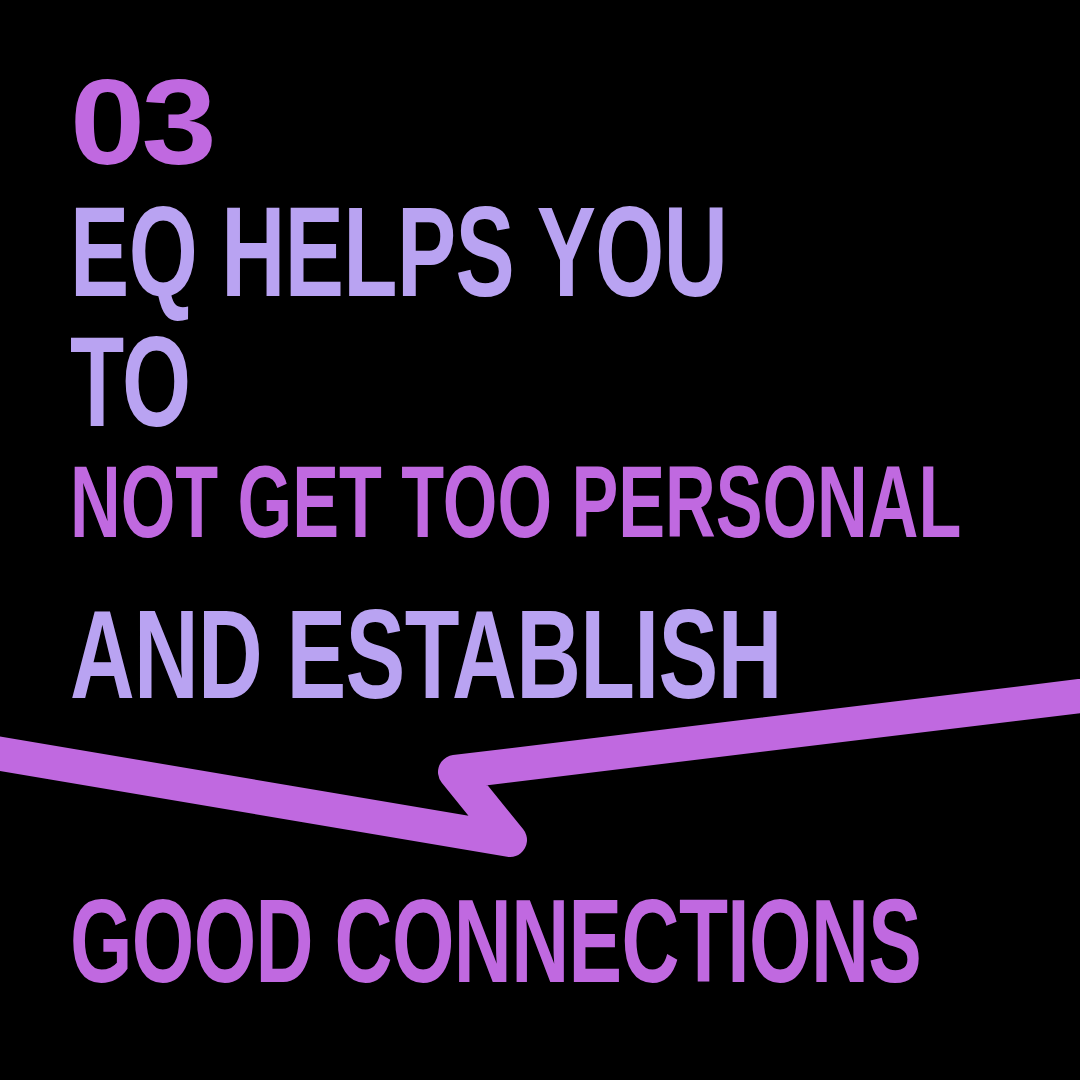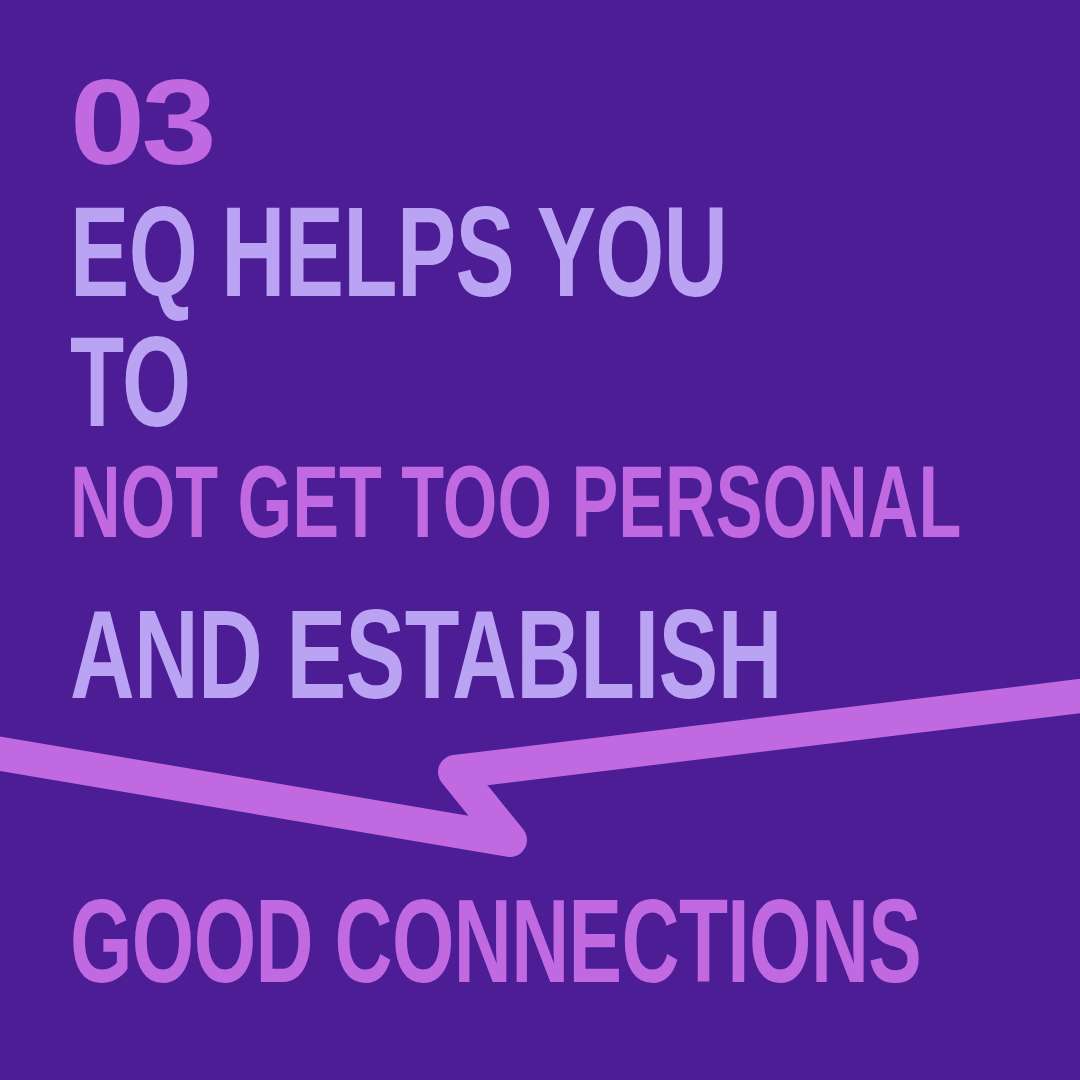--- a/index.html
+++ b/index.html
@@ -93,21 +93,21 @@
   #line-5 {
     top: 882px;
     font-size: 142px;
     transform: scaleX(0.565) scaleY(0.83);
     letter-spacing: -1px;
   }
 </style>
 </head>
 <body>
 
-<div id="poster" style="background: #4c1d95;">
+<div id="poster" style="background: #000000;">
 
   <svg id="zigzag-layer" viewBox="0 0 1080 1080" preserveAspectRatio="none">
     <polyline id="zigzag-path" fill="none" stroke="#C069E0" stroke-width="34" stroke-linejoin="round" stroke-linecap="round" points="1080,696 455,772 510,840 -10,752"></polyline>
   </svg>
 
   <div id="text-stack">
 
     <div class="line" id="line-number" style="color: rgb(192, 105, 224);">03</div>
 
     <div class="line" id="line-1" style="color: rgb(185, 163, 242);">EQ HELPS YOU</div>

